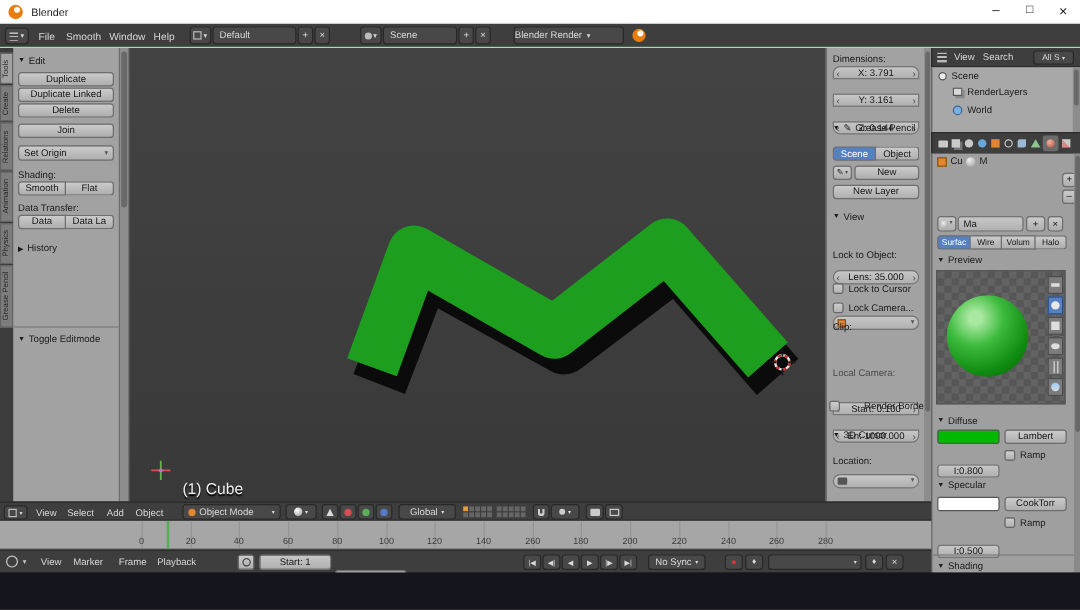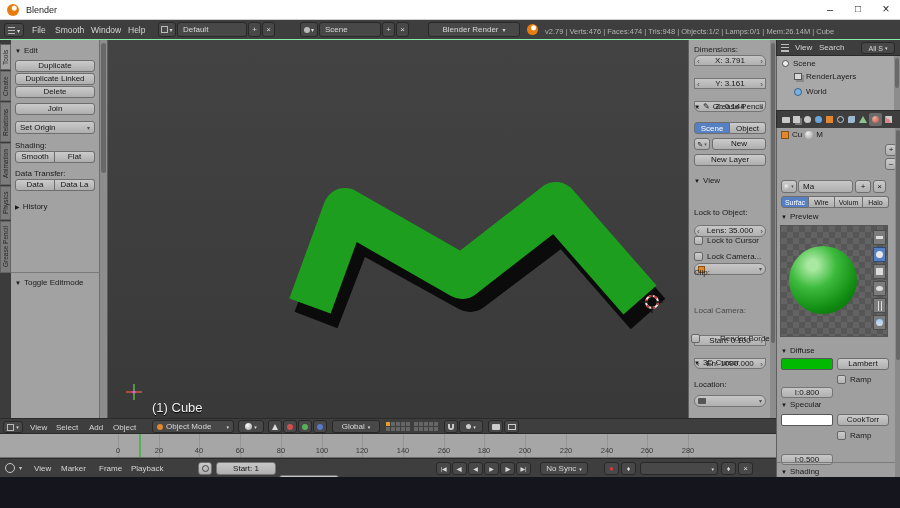--- a/index.html
+++ b/index.html
@@ -51,26 +51,25 @@
   <div class="dd abs" style="left:177px;top:2px;width:70px;height:15px;padding-left:5px">Default</div>
   <div class="dd abs" style="left:248px;top:2px;width:13px;height:15px;justify-content:center">+</div>
   <div class="dd abs" style="left:262px;top:2px;width:13px;height:15px;justify-content:center">×</div>
   <div class="dd abs" style="left:300px;top:2px;width:18px;height:15px;justify-content:center;gap:1px">
     <span class="cir" style="width:6px;height:6px;background:#bbb"></span>
     <span style="font-size:6px">▾</span>
   </div>
   <div class="dd abs" style="left:319px;top:2px;width:62px;height:15px;padding-left:5px">Scene</div>
   <div class="dd abs" style="left:382px;top:2px;width:13px;height:15px;justify-content:center">+</div>
   <div class="dd abs" style="left:396px;top:2px;width:13px;height:15px;justify-content:center">×</div>
-  <div class="dd abs" style="left:428px;top:2px;width:92px;height:15px;justify-content:center;gap:4px">
+  <div class="dd abs" style="left:428px;top:2px;width:92px;height:15px;justify-content:flex-start;gap:4px">
     <span>Blender Render</span>
     <span style="font-size:6px">▾</span>
   </div>
   <span class="abs cir" style="left:527px;top:4px;width:11px;height:11px;background:radial-gradient(circle at 60% 35%,#fff 0 2px,#e87d0d 3px 100%)"></span>
-  <span class="abs" style="left:545px;top:7px;font-size:7.5px;color:#b4b4b4;white-space:nowrap">v2.79 | Verts:476 | Faces:474 | Tris:948 | Objects:1/2 | Lamps:0/1 | Mem:26.14M | Cube</span>
 </div>
 
 <div class="vtab abs" style="left:0;top:44px;width:11px;height:26px;background:#a2a2a2">Tools</div>
 <div class="vtab abs" style="left:0;top:71px;width:11px;height:30px">Create</div>
 <div class="vtab abs" style="left:0;top:102px;width:11px;height:40px">Relations</div>
 <div class="vtab abs" style="left:0;top:143px;width:11px;height:42px">Animation</div>
 <div class="vtab abs" style="left:0;top:186px;width:11px;height:34px">Physics</div>
 <div class="vtab abs" style="left:0;top:221px;width:11px;height:52px">Grease Pencil</div>
 
 <div class="abs" style="left:11px;top:40px;width:89px;height:378px;background:#a2a2a2;border-right:1px solid #6d6d6d">

